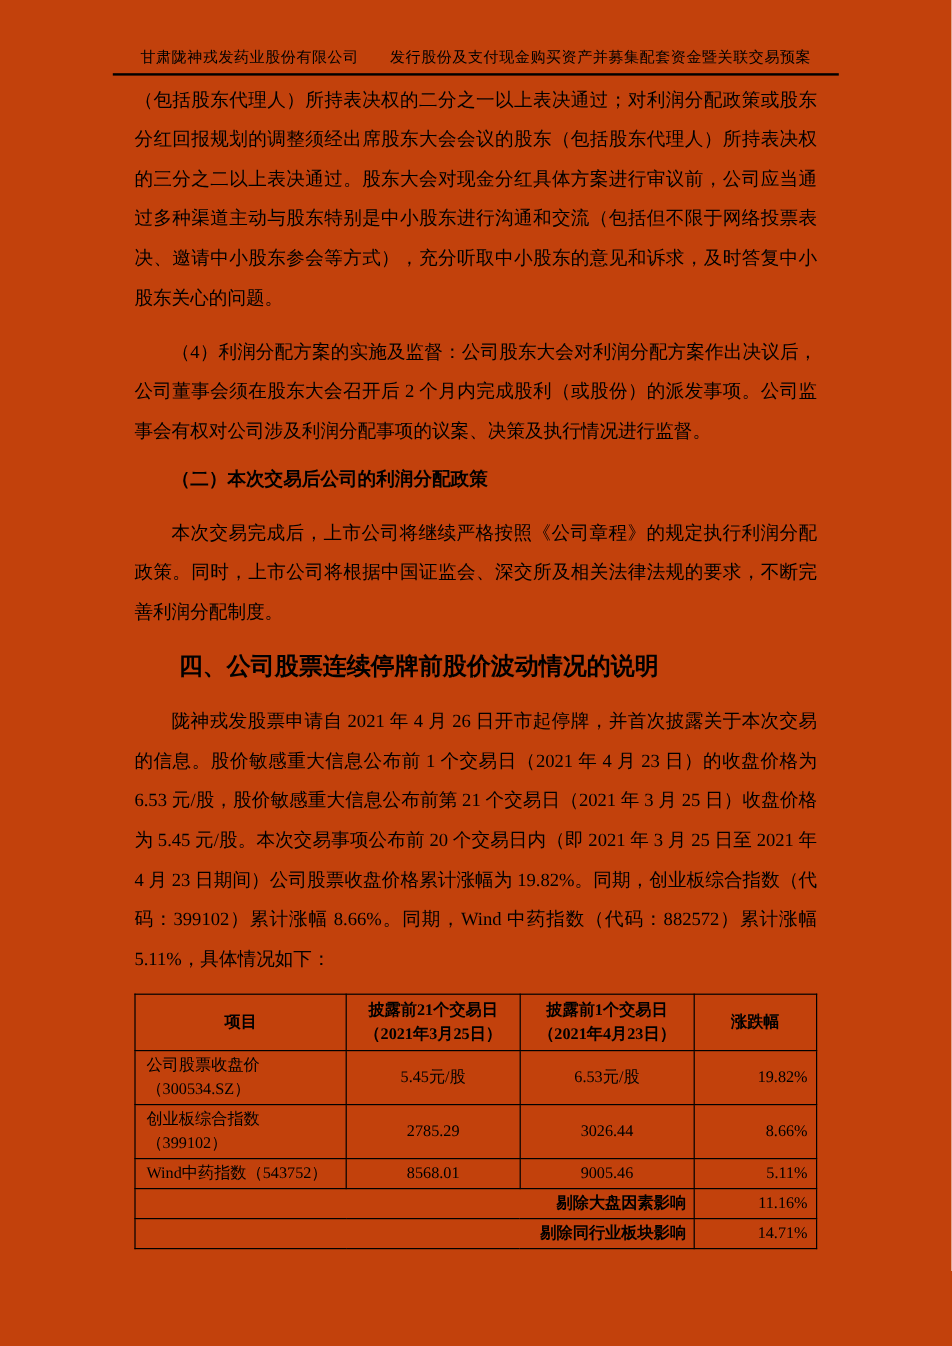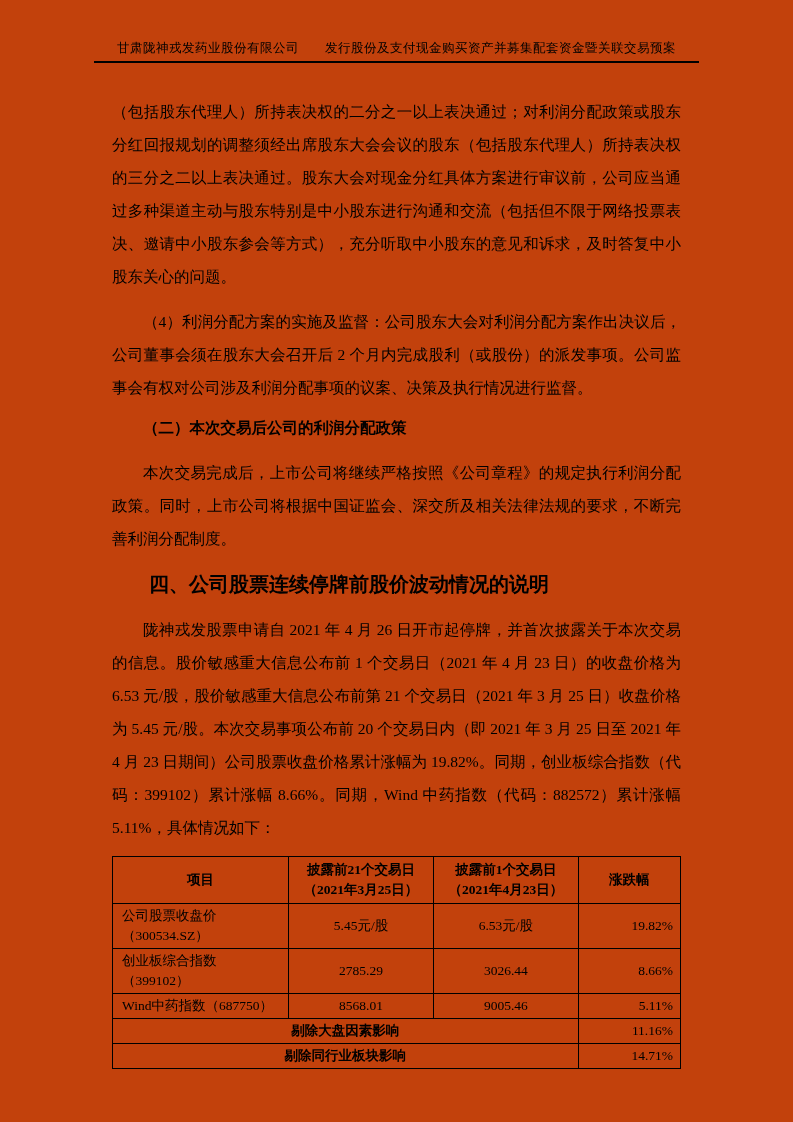--- a/index.html
+++ b/index.html
@@ -22,21 +22,21 @@
     font-size: 12.5px;
     line-height: 17px;
     letter-spacing: 0.5px;
     white-space: nowrap;
   }
   .header-rule {
     border-bottom: 2px solid #000;
     margin-top: 4px;
   }
   .doc-body {
-    padding: 32px 112px 0 112px;
+    padding: 4px 112px 0 112px;
   }
   .para {
     font-size: 15.5px;
     line-height: 33px;
     text-align: justify;
     text-indent: 2em;
     margin: 0 0 12px 0;
   }
   .para.no-indent { text-indent: 0; }
   .heading-2 {
@@ -77,21 +77,21 @@
   .col-d21  { width: 25.5%; }
   .col-d1   { width: 25.5%; }
   .col-chg  { width: 18%; }
   td.cell-item {
     text-align: left;
     white-space: pre-line;
     padding-left: 9px;
   }
   td.cell-num { text-align: center; }
   td.cell-pct { text-align: right; padding-right: 7px; }
-  td.cell-span { text-align: center; font-weight: bold; }
+  td.cell-span { text-align: right; font-weight: bold; }
   tr.tall td { height: 40px; }
   .doc-footer {
     position: absolute;
     left: 0;
     right: 0;
     bottom: 56px;
     text-align: center;
     font-size: 12.5px;
   }
 </style>
@@ -145,21 +145,21 @@
           <td class="cell-pct">19.82%</td>
         </tr>
         <tr class="tall">
           <td class="cell-item">创业板综合指数
 （399102）</td>
           <td class="cell-num">2785.29</td>
           <td class="cell-num">3026.44</td>
           <td class="cell-pct">8.66%</td>
         </tr>
         <tr>
-          <td class="cell-item">Wind中药指数（687750）</td>
+          <td class="cell-item">Wind中药指数（543752）</td>
           <td class="cell-num">8568.01</td>
           <td class="cell-num">9005.46</td>
           <td class="cell-pct">5.11%</td>
         </tr>
         <tr>
           <td class="cell-span" colspan="3">剔除大盘因素影响</td>
           <td class="cell-pct">11.16%</td>
         </tr>
         <tr>
           <td class="cell-span" colspan="3">剔除同行业板块影响</td>

